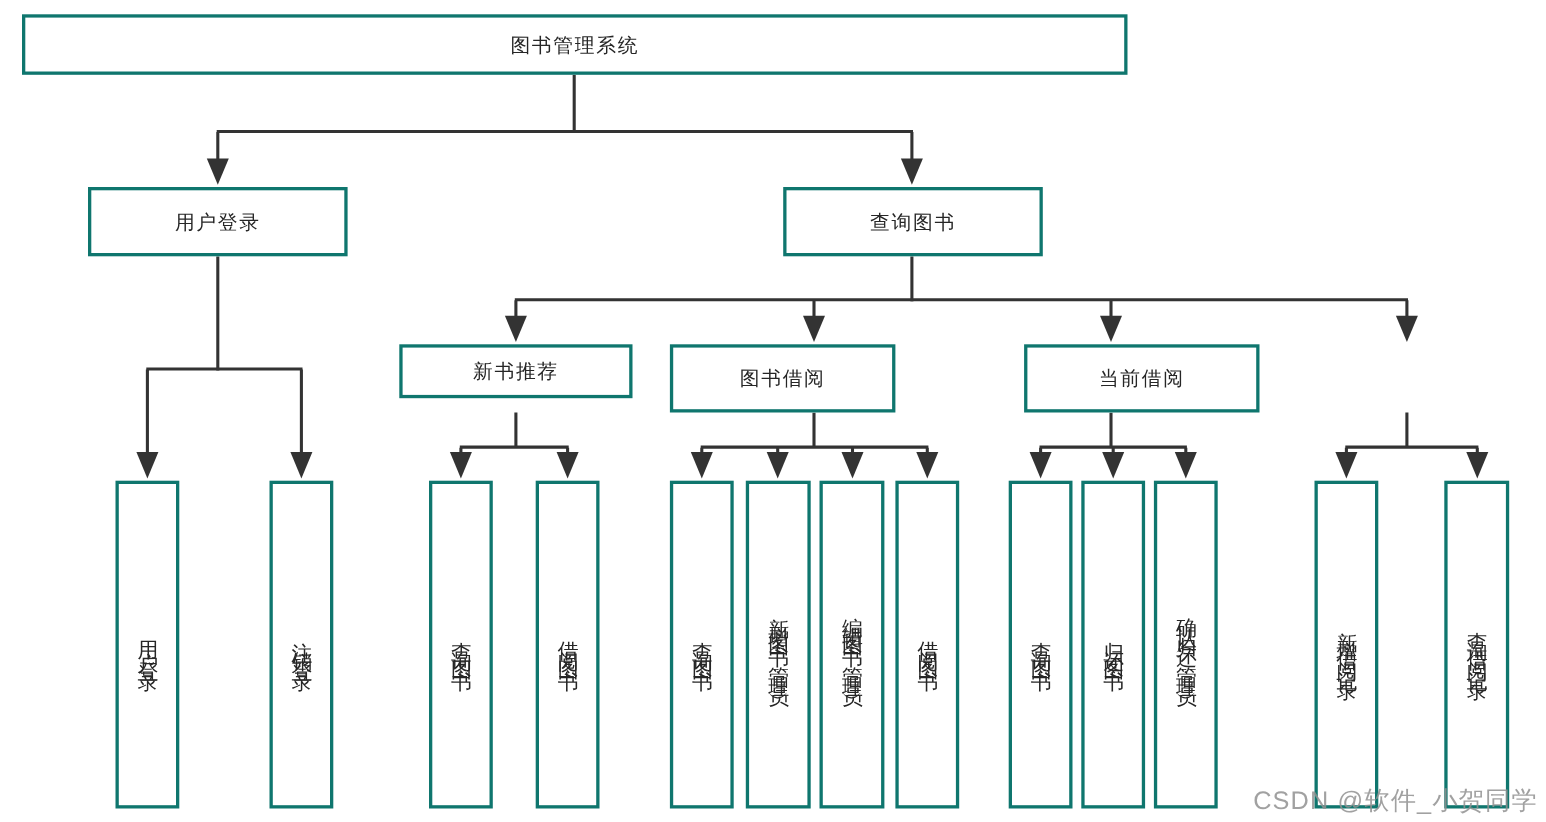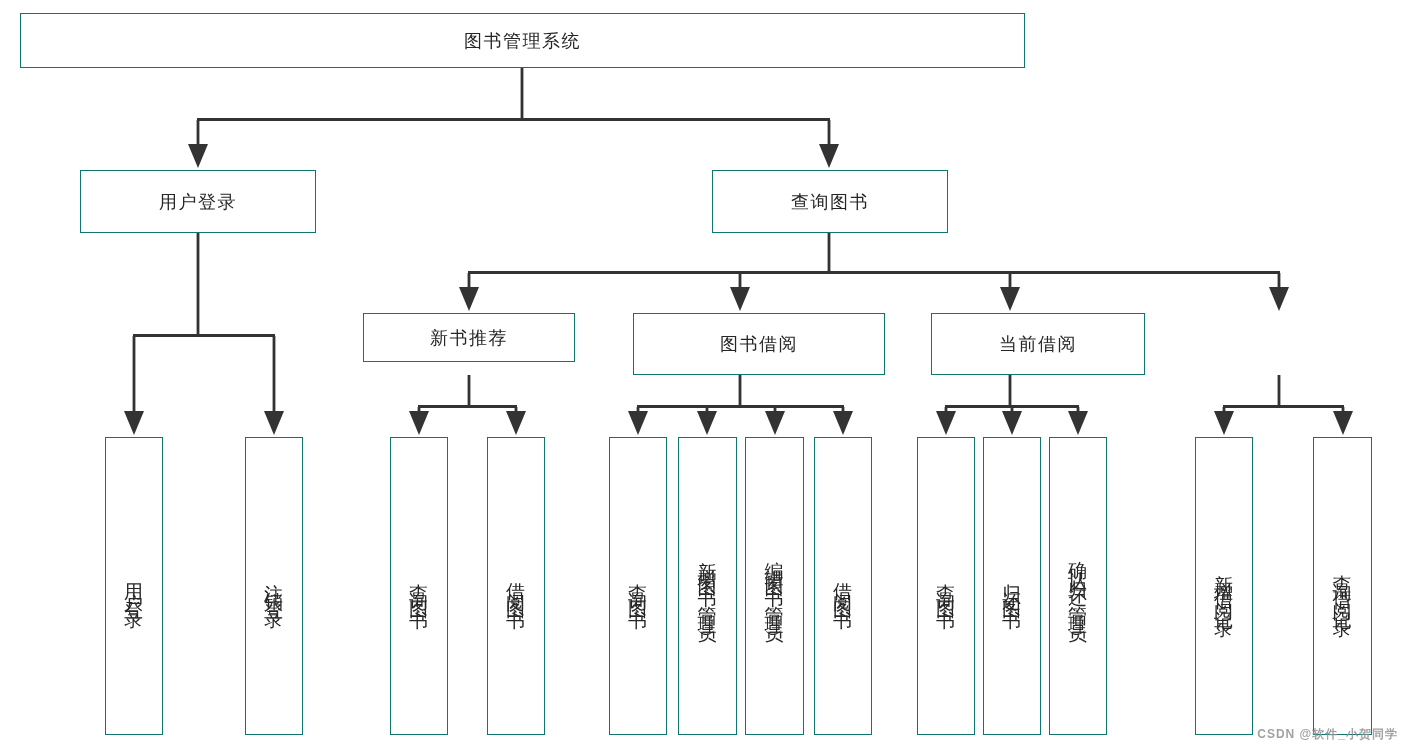--- a/index.html
+++ b/index.html
@@ -18,21 +18,21 @@
   #connectors {
     position: absolute;
     left: 0; top: 0;
     width: 1405px;
     height: 747px;
     z-index: 1;
   }
   .box {
     position: absolute;
     box-sizing: border-box;
-    border: 1px solid #0f766e;
+    border: 3px solid #0f766e;
     background: #ffffff;
     display: flex;
     align-items: center;
     justify-content: center;
     color: #262626;
     z-index: 2;
   }
   .hbox {
     font-size: 18px;
     letter-spacing: 1.5px;
@@ -46,25 +46,24 @@
     text-orientation: mixed;
     font-size: 19px;
     letter-spacing: 9px;
     line-height: 1;
     white-space: nowrap;
   }
   .watermark {
     position: absolute;
     right: 7px;
     bottom: 4px;
-    font-size: 12px;
+    font-size: 23px;
     letter-spacing: 1px;
     color: rgba(145, 145, 145, 0.85);
     z-index: 5;
-    font-weight: bold;
   }
 </style>
 </head>
 <body>
 
 <div id="stage">
 
   <svg id="connectors" viewBox="0 0 1405 747" xmlns="http://www.w3.org/2000/svg">
 
     <path fill="none" stroke="#333333" stroke-width="2.8" d="
@@ -132,21 +131,21 @@
   <div class="box hbox" style="left:80px; top:170px; width:236px; height:63px;">
     <span>用户登录</span>
   </div>
   <div class="box hbox" style="left:712px; top:170px; width:236px; height:63px;">
     <span>查询图书</span>
   </div>
 
   <div class="box hbox" style="left:363px; top:313px; width:212px; height:49px;">
     <span>新书推荐</span>
   </div>
-  <div class="box hbox" style="left:633px; top:313px; width:252px; height:62px;">
+  <div class="box hbox" style="left:609px; top:313px; width:205px; height:62px;">
     <span>图书借阅</span>
   </div>
   <div class="box hbox" style="left:931px; top:313px; width:214px; height:62px;">
     <span>当前借阅</span>
   </div>
 
   <div class="box leaf" style="left:105px; width:58px;">
     <span class="vtext">用户登录</span>
   </div>
   <div class="box leaf" style="left:245px; width:58px;">

